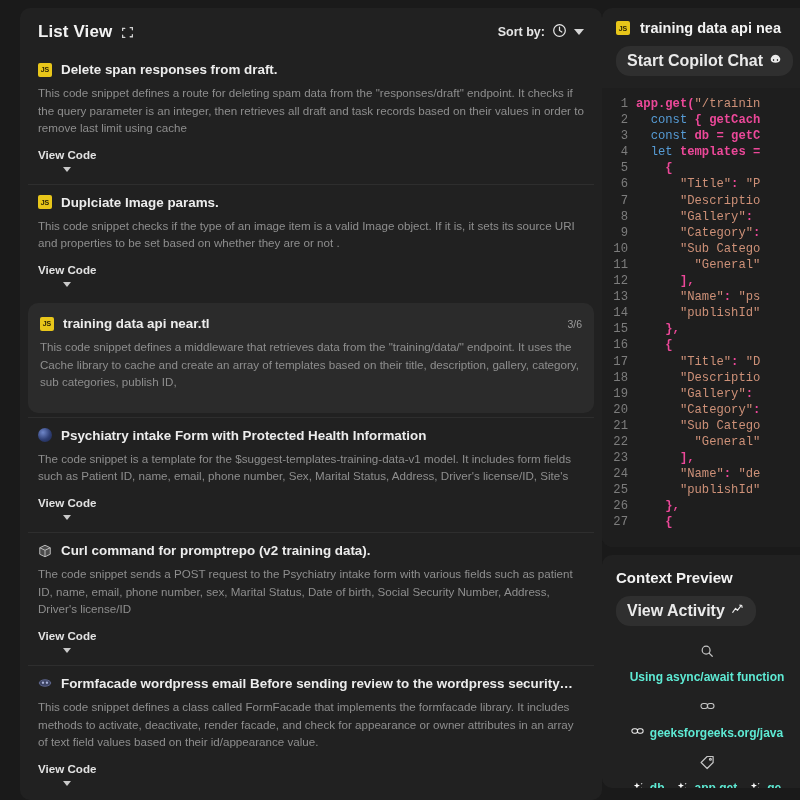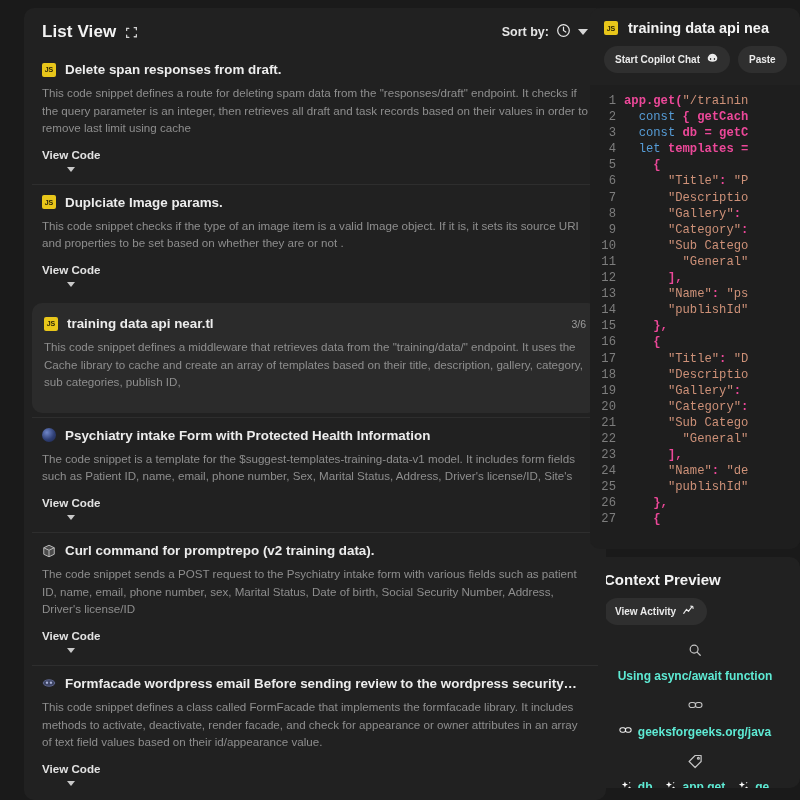--- a/index.html
+++ b/index.html
@@ -19,22 +19,23 @@
     height: 800px;
     background: #1a1a1a;
     display: flex;
     gap: 0;
   }
 
   
   .left-panel {
     width: 590px;
     height: 772px;
-    padding: 8px 0 0 24px;
+    padding: 8px 0 0 8px;
     flex: 0 0 590px;
+    margin-left: 12px;
   }
   .list-card {
     background: #212121;
     border-radius: 10px;
     width: 582px;
     height: 792px;
     padding: 0;
     overflow: hidden;
     position: relative;
   }
@@ -181,21 +182,21 @@
   .editor-actions {
     display: flex;
     gap: 8px;
     padding: 4px 12px 8px 14px;
   }
   .pill {
     background: #2f2f2f;
     color: #eaeaea;
     border: none;
     border-radius: 14px;
-    font-size: 10px;
+    font-size: 16px;
     font-weight: bold;
     padding: 6px 11px;
     white-space: nowrap;
     display: inline-flex;
     align-items: center;
     gap: 6px;
     font-family: "Liberation Sans", sans-serif;
     cursor: pointer;
   }
   .code-area {

